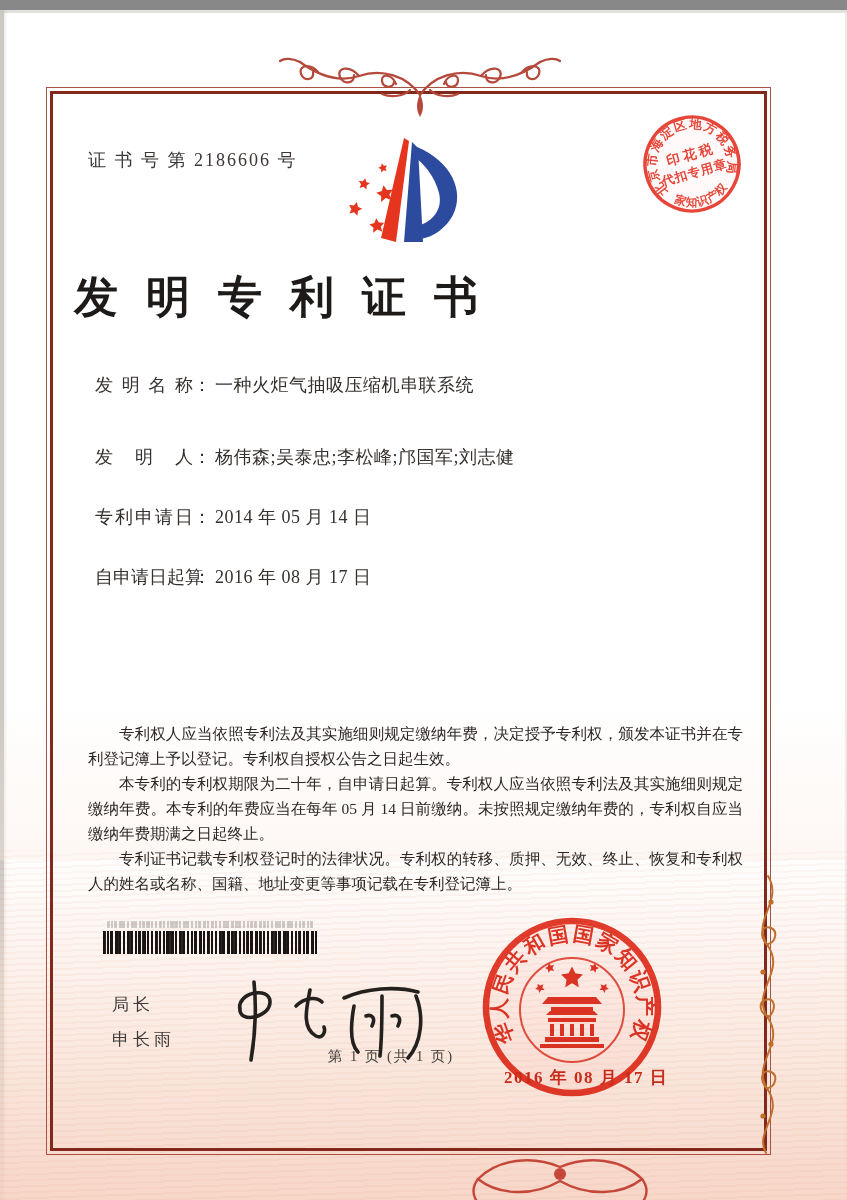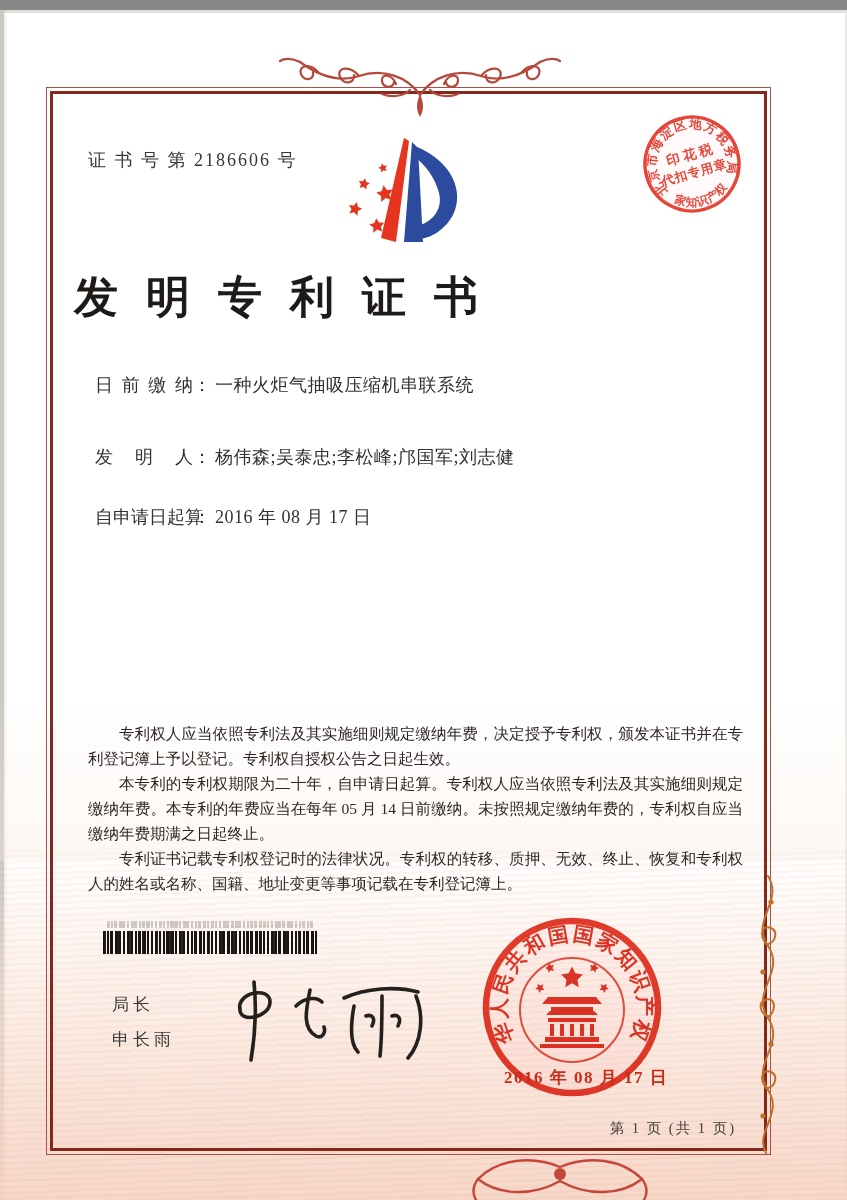--- a/index.html
+++ b/index.html
@@ -68,21 +68,21 @@
     font-size:17px;color:#3e3a38;letter-spacing:4px;line-height:1;
   }
   .sig-labels .role{margin-bottom:18px;}
   .sig-script{position:absolute;left:226px;top:962px;z-index:3;}
   .main-seal{position:absolute;left:477px;top:902px;z-index:4;mix-blend-mode:multiply;opacity:.95;}
   .seal-date{
     position:absolute;left:504px;top:1056px;z-index:5;
     font-size:17px;font-weight:700;color:#c92b1a;letter-spacing:1.5px;
   }
   .footer{
-    position:absolute;left:46px;top:1109px;width:690px;z-index:3;text-align:right;
+    position:absolute;left:46px;top:1037px;width:690px;z-index:3;text-align:center;
     font-size:14.5px;color:#43403a;letter-spacing:2px;
   }
   .orn-top{position:absolute;left:278px;top:36px;z-index:2;}
   .orn-right{position:absolute;left:738px;top:862px;z-index:2;}
   .orn-bottom{position:absolute;left:468px;top:1143px;z-index:2;}
   svg text{font-family:"Liberation Serif","DejaVu Serif",serif;}
 </style>
 </head>
 <body>
 
@@ -169,24 +169,27 @@
       <textPath href="#taxBot" startOffset="50%" text-anchor="middle">国家知识产权局</textPath>
     </text>
     <text x="65" y="60" text-anchor="middle" font-size="13.5" font-weight="700" fill="#e5392b">印 花 税</text>
     <text x="65" y="78" text-anchor="middle" font-size="12.5" font-weight="700" fill="#e5392b" letter-spacing="1">代扣专用章</text>
   </svg>
 
   <div class="title">发明专利证书</div>
 
   <div class="fields">
     <div class="field">
-      <span class="flabel">日前缴纳</span><span class="fcolon">：</span><span class="fvalue">一种火炬气抽吸压缩机串联系统</span>
+      <span class="flabel">发明名称</span><span class="fcolon">：</span><span class="fvalue">一种火炬气抽吸压缩机串联系统</span>
     </div>
     <div class="field">
       <span class="flabel">发明人</span><span class="fcolon">：</span><span class="fvalue">杨伟森;吴泰忠;李松峰;邝国军;刘志健</span>
+    </div>
+    <div class="field">
+      <span class="flabel">专利申请日</span><span class="fcolon">：</span><span class="fvalue">2014 年 05 月 14 日</span>
     </div>
     <div class="field">
       <span class="flabel">自申请日起算</span><span class="fcolon">：</span><span class="fvalue">2016 年 08 月 17 日</span>
     </div>
   </div>
 
   <div class="body-text">
     <p>专利权人应当依照专利法及其实施细则规定缴纳年费，决定授予专利权，颁发本证书并在专利登记簿上予以登记。专利权自授权公告之日起生效。</p>
     <p>本专利的专利权期限为二十年，自申请日起算。专利权人应当依照专利法及其实施细则规定缴纳年费。本专利的年费应当在每年 05 月 14 日前缴纳。未按照规定缴纳年费的，专利权自应当缴纳年费期满之日起终止。</p>
     <p>专利证书记载专利权登记时的法律状况。专利权的转移、质押、无效、终止、恢复和专利权人的姓名或名称、国籍、地址变更等事项记载在专利登记簿上。</p>

